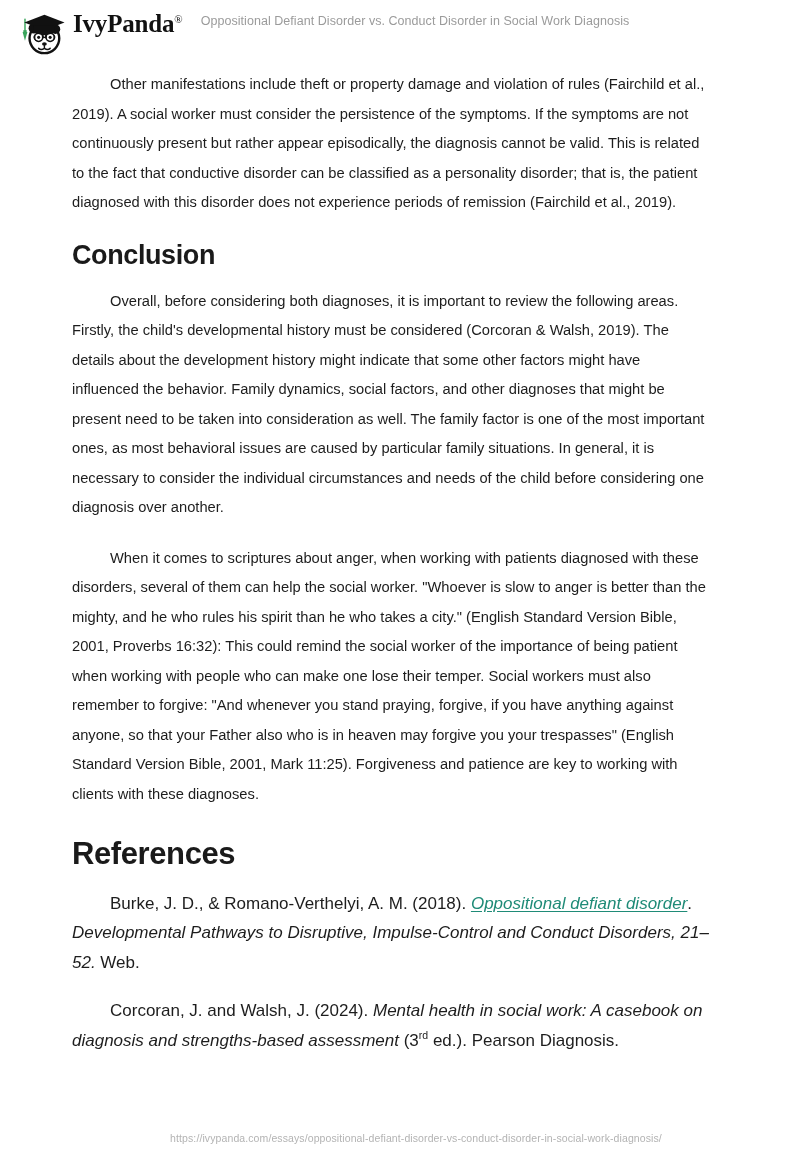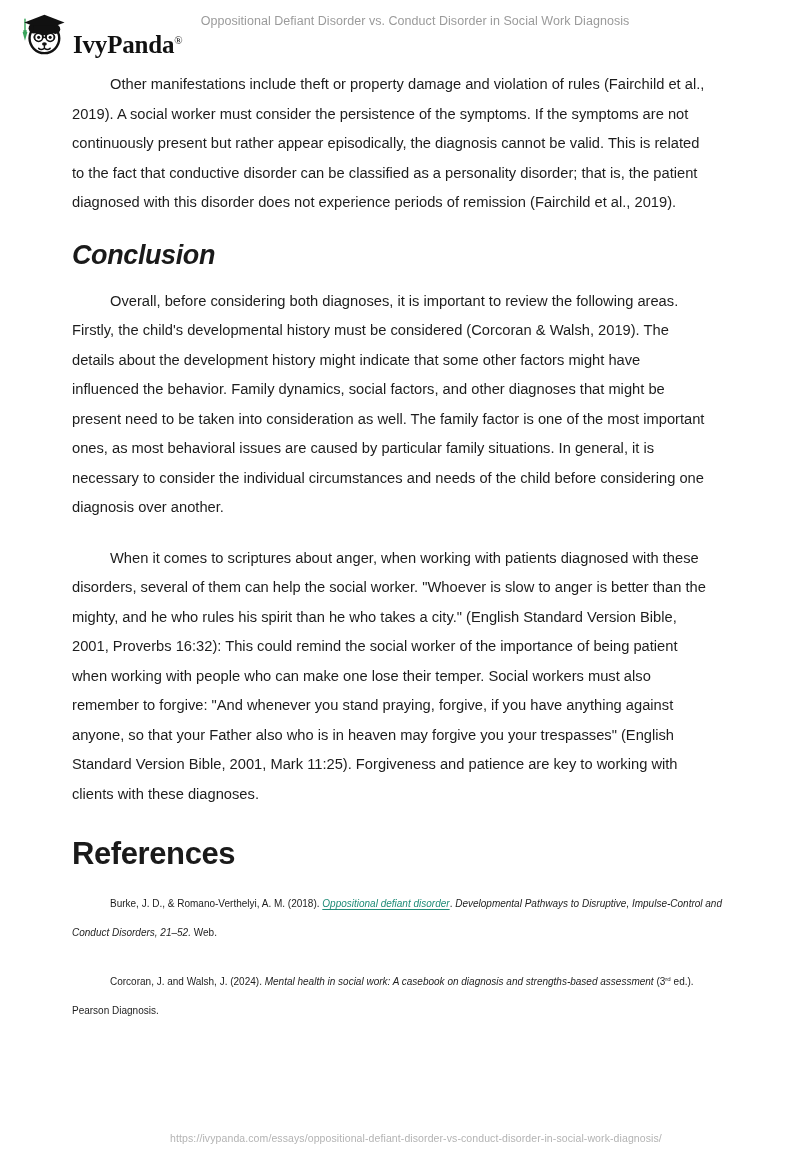--- a/index.html
+++ b/index.html
@@ -22,21 +22,21 @@
     top: 0;
     left: 0;
     width: 800px;
     height: 62px;
   }
   .brand {
     position: absolute;
     left: 18px;
     top: 11px;
     display: flex;
-    align-items: flex-end;
+    align-items: flex-start;
     gap: 7px;
   }
   .brand-mark {
     width: 48px;
     height: 46px;
     display: block;
   }
   .brand-name {
     font-family: "Liberation Serif", serif;
     font-size: 25px;
@@ -81,33 +81,32 @@
     text-indent: 38px;
     color: #1d1d1d;
   }
   h2.section-heading {
     margin: 10px 0 16px 0;
     font-size: 27px;
     font-weight: bold;
     letter-spacing: -0.4px;
     color: #1a1a1a;
     line-height: 1.2;
-    font-style: italic;
   }
   h2.references-heading {
     margin: 26px 0 16px 0;
     font-size: 31px;
     font-weight: bold;
     letter-spacing: -0.4px;
     color: #1a1a1a;
     line-height: 1.2;
   }
   p.reference {
     margin: 0 0 19px 0;
-    font-size: 10px;
+    font-size: 17px;
     line-height: 29.5px;
     text-indent: 38px;
     color: #1d1d1d;
   }
   .it { font-style: italic; }
   a.ref-link {
     color: #1f8b77;
     font-style: italic;
     text-decoration: underline;
     text-underline-offset: 2px;

